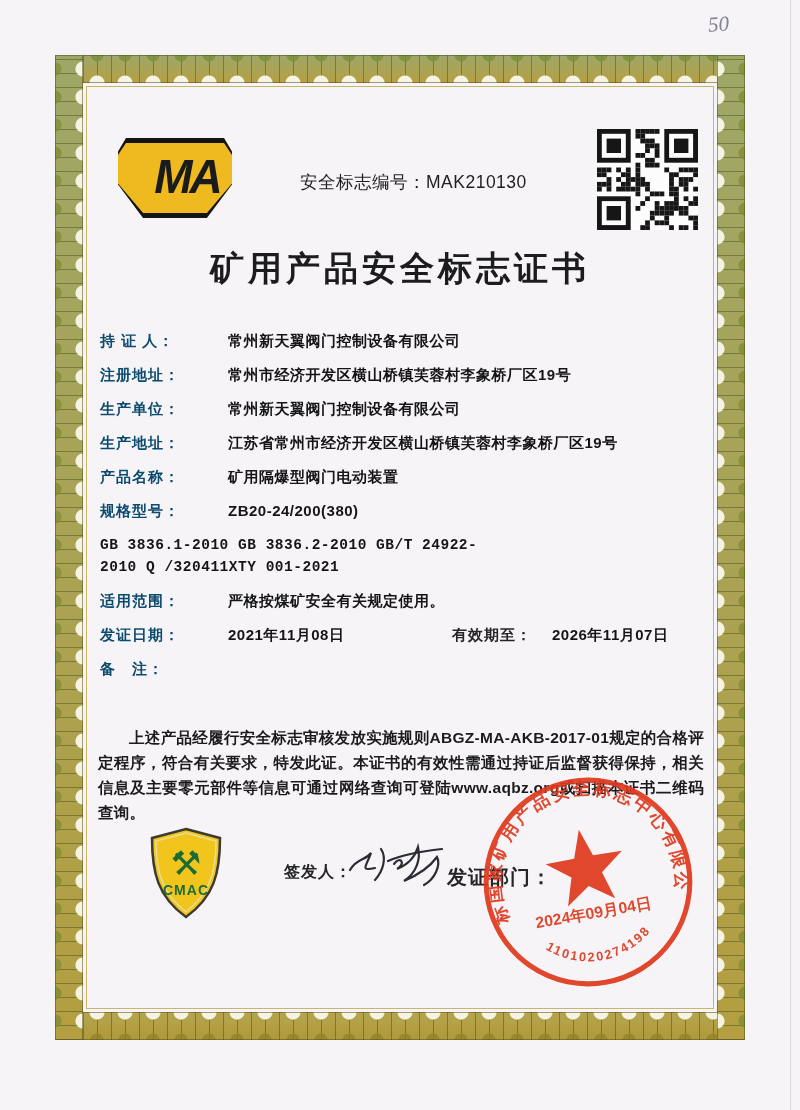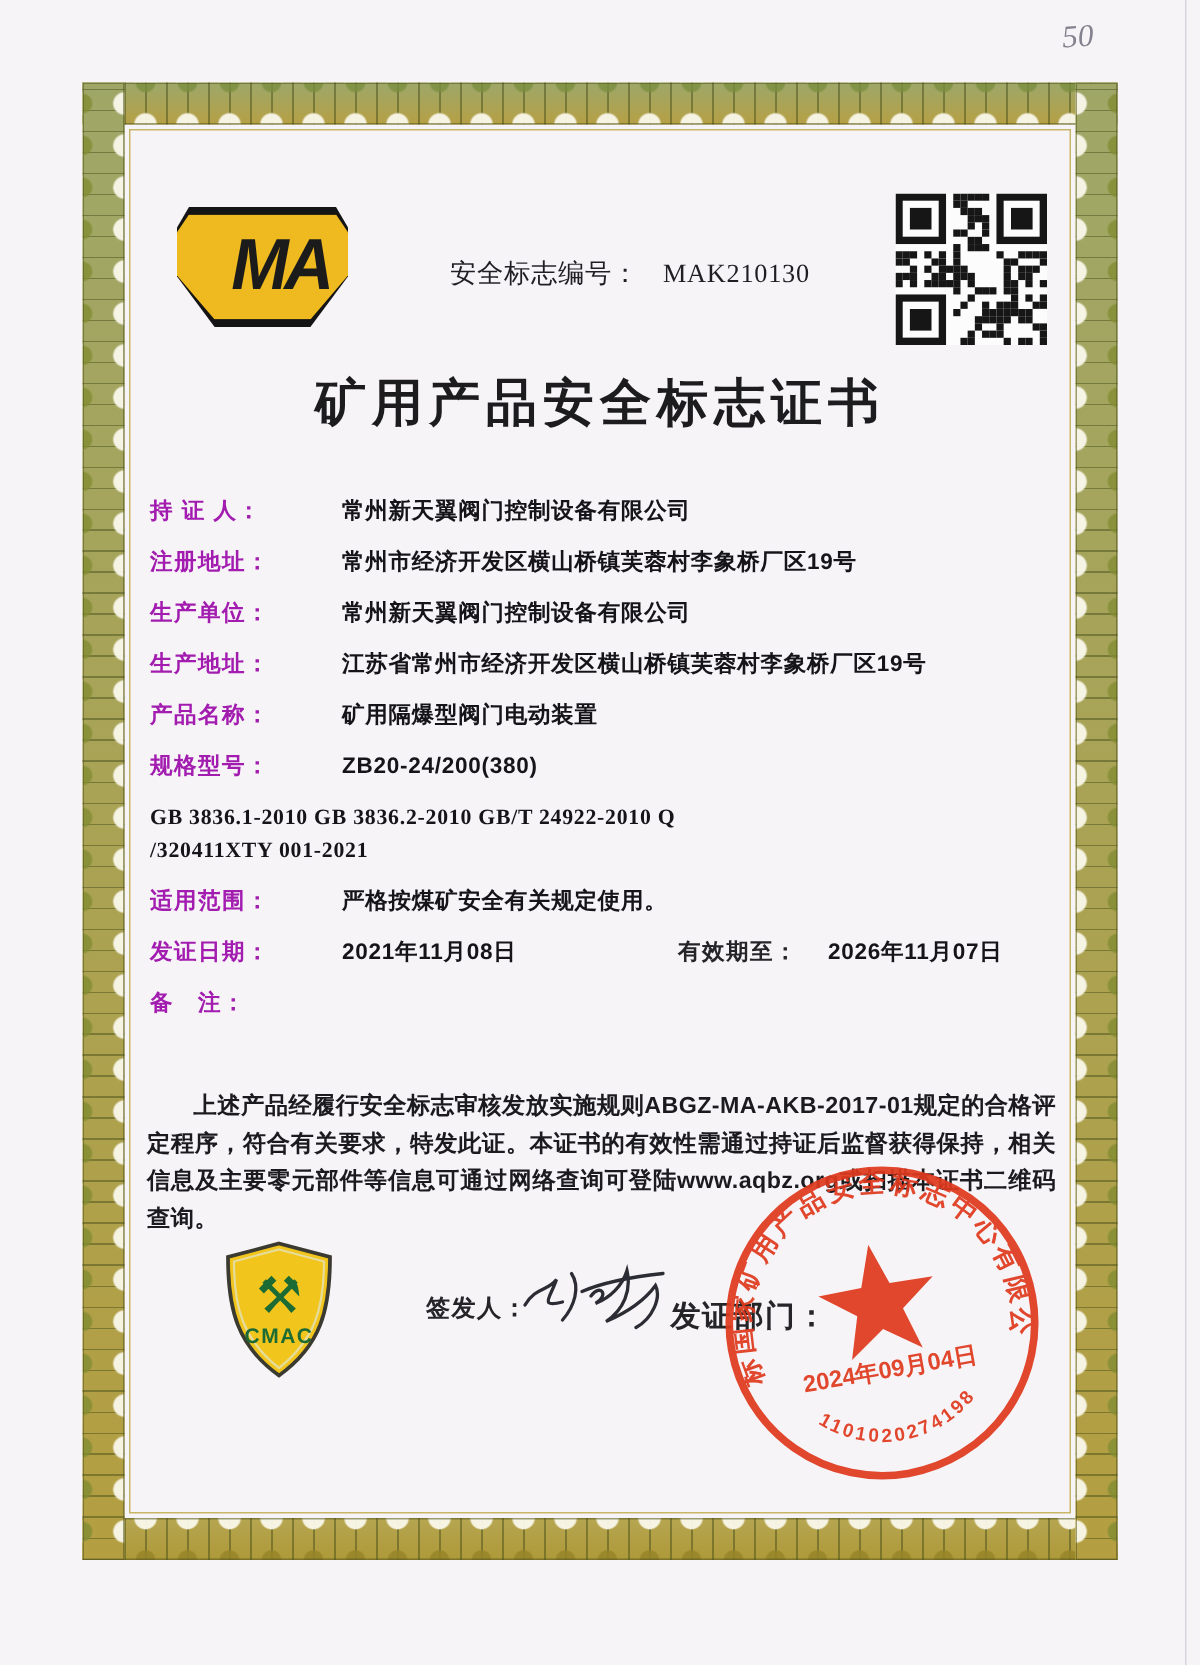--- a/index.html
+++ b/index.html
@@ -53,33 +53,33 @@
     background:#141414;
     clip-path:polygon(7% 0,93% 0,100% 17%,100% 58%,78% 100%,22% 100%,0 58%,0 17%);
     display:flex;align-items:center;justify-content:center;}
   .ma-logo .inner{width:104px;height:70px;background:#efb920;
     clip-path:polygon(7% 0,93% 0,100% 17%,100% 58%,78% 100%,22% 100%,0 58%,0 17%);
     display:flex;align-items:center;justify-content:center;padding-left:24px;}
   .ma-logo .inner span{font-weight:900;font-style:italic;font-size:46px;letter-spacing:-3px;
     color:#1b1b1b;transform:scaleY(1.05);line-height:1;padding-bottom:4px;}
   .cert-no{position:absolute;left:300px;top:170px;font-size:17.5px;letter-spacing:.5px;color:#1f1f23;}
   .cert-no .lbl{font-weight:400;}
-  .cert-no .val{font-family:Liberation Serif, serif;margin-left:16px;}
+  .cert-no .val{font-family:Liberation Sans, sans-serif;margin-left:0;}
   .qr{position:absolute;left:597px;top:129px;width:101px;height:101px;background:#fdfcfd;}
   
   .title{position:absolute;left:0;top:246px;width:800px;text-align:center;
     font-family:"Liberation Serif","DejaVu Serif",serif;
     font-weight:900;font-size:34px;letter-spacing:4px;color:#1c1c1f;}
   
   .fields{position:absolute;left:100px;top:330px;width:606px;font-size:15px;}
   .row{display:flex;margin-bottom:12px;line-height:22px;}
-  .row .lbl{width:128px;flex:0 0 128px;font-weight:700;letter-spacing:1px;color:#a21caf;}
+  .row .lbl{width:128px;flex:0 0 128px;font-weight:700;letter-spacing:1px;color:#0c4a6e;}
   .row .val{font-weight:700;color:#151519;letter-spacing:.5px;}
   .row.wide .lbl{width:212px;flex:0 0 212px;letter-spacing:0;}
-  .row.wide .val{width:390px;font-family:Liberation Serif, serif;font-weight:700;font-size:14.5px;}
+  .row.wide .val{width:390px;font-family:Liberation Mono, monospace;font-weight:700;font-size:14.5px;}
   .row.dates .lbl2{width:100px;flex:0 0 100px;font-weight:700;letter-spacing:1px;margin-left:44px;}
   .row.dates .val{width:180px;flex:0 0 180px;}
   
   .statement{position:absolute;left:98px;top:725px;width:606px;
     font-size:15.5px;font-weight:700;line-height:25px;color:#1b1b1f;
     text-align:justify;text-indent:2em;letter-spacing:.3px;}
   
   .cmac{position:absolute;left:147px;top:827px;width:78px;height:92px;}
   .sign-label{position:absolute;left:284px;top:862px;font-size:16px;font-weight:700;letter-spacing:1px;}
   .signature{position:absolute;left:344px;top:834px;width:110px;height:60px;}

